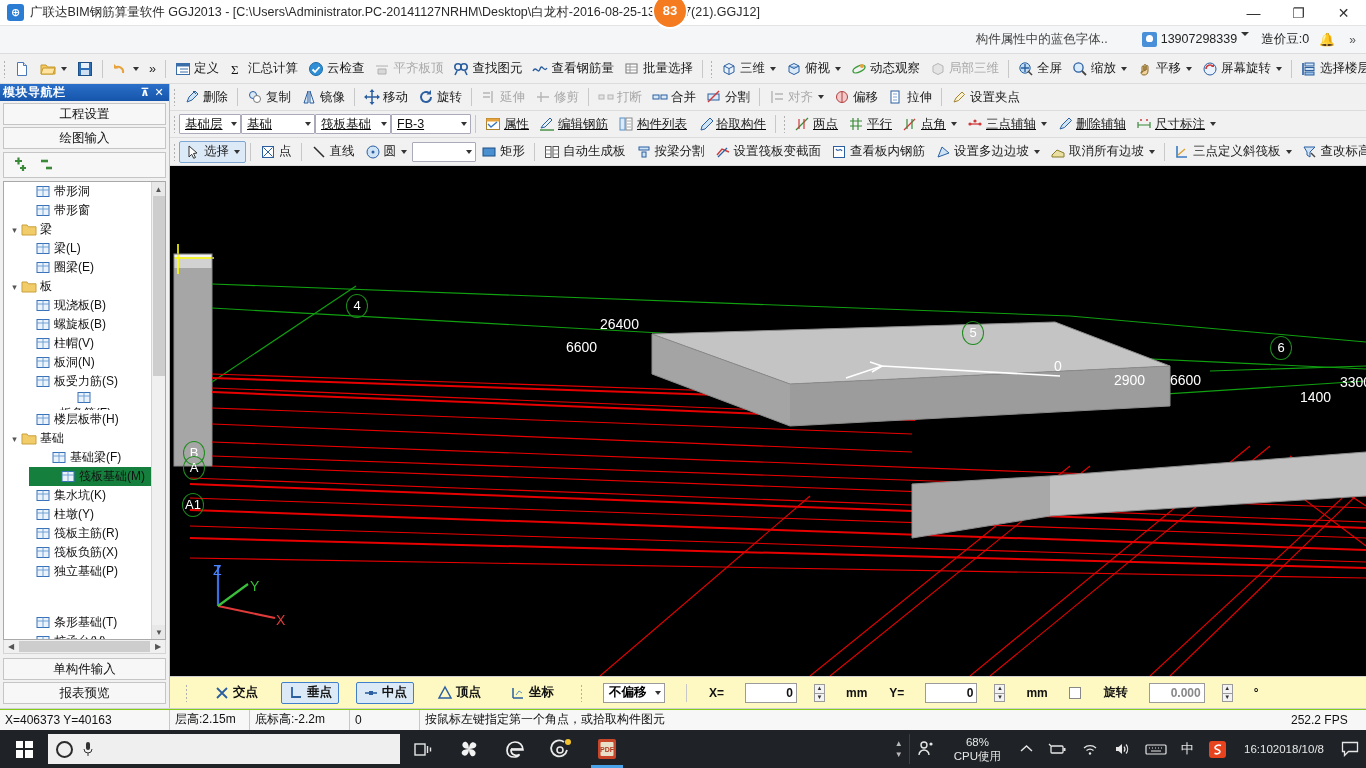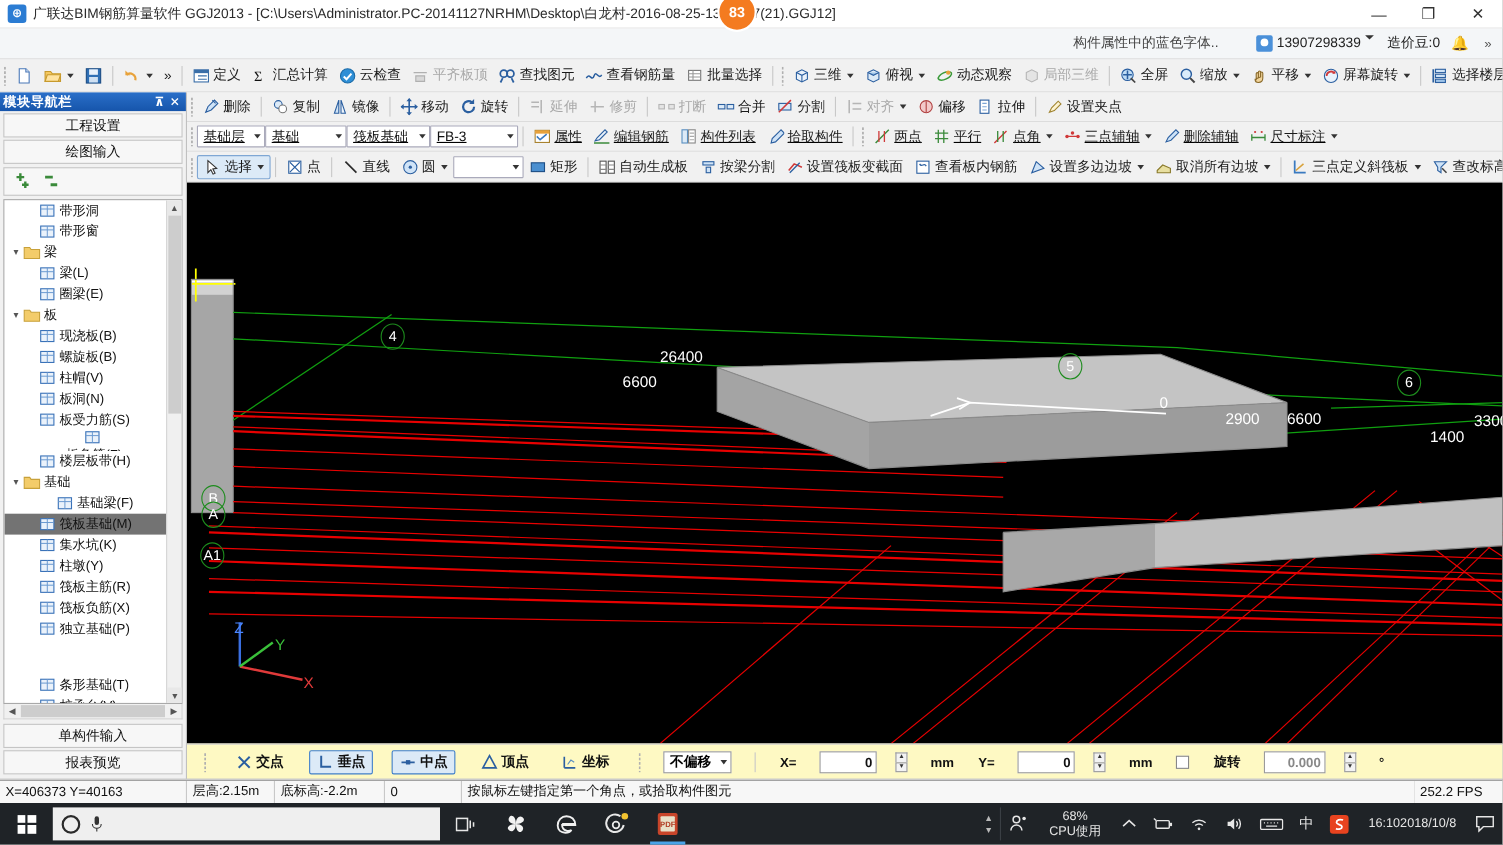--- a/index.html
+++ b/index.html
@@ -129,21 +129,21 @@
   }
   .lp-tree {
     flex: 1; margin: 3px 3px 0 3px; border: 1px solid #a9a9a9;
     background: #fff; overflow: hidden; position: relative;
   }
   .tree-scroll { position: absolute; inset: 0 14px 0 0; overflow: hidden; }
   .tnode {
     height: 19px; display: flex; align-items: center; font-size: 12px;
     color: #111; white-space: nowrap; padding-right: 2px;
   }
-  .tnode.hl { background: #737373; }
+  .tnode.hl { background: #15803d; margin-left: 25px; }
   .tnode .tw { width: 13px; flex: none; text-align: center; color: #555; font-size: 9px; }
   .tnode .tico { width: 16px; height: 14px; flex: none; margin-right: 3px; }
   .tnode .tlabel { overflow: hidden; }
   .vbar {
     position: absolute; right: 0; top: 0; width: 14px; height: 100%;
     background: #f0f0f0; border-left: 1px solid #d4d4d4;
   }
   .vbar .up, .vbar .dn {
     height: 14px; background: #e8e8e8; color: #555; font-size: 8px;
     display: flex; align-items: center; justify-content: center;
@@ -206,21 +206,21 @@
   .unit { font-size: 12px; color: #111; margin: 0 4px 0 1px; flex: none; }
   .dropsel {
     height: 20px; border: 1px solid #9b9b9b; background: #fff; display: flex;
     align-items: center; padding: 0 3px 0 5px; font-size: 12.5px; flex: none;
     min-width: 62px;
   }
 
   
   .statusbar {
     position: absolute; top: 708px; left: 0; width: 1366px; height: 22px;
-    background: #a3a3a3; display: flex; align-items: center;
+    background: #84cc16; display: flex; align-items: center;
     border-top: 1px solid #d0d0d0; font-size: 12px; color: #111;
   }
   .sb-cell {
     height: 20px; display: flex; align-items: center; padding: 0 5px;
     border-right: 1px solid #c8c8c8; background: #f7f7f7; white-space: nowrap;
   }
   .sb-cell.coords { width: 170px; }
   .sb-cell.h1 { width: 80px; }
   .sb-cell.h2 { width: 100px; }
   .sb-cell.h3 { width: 70px; }

